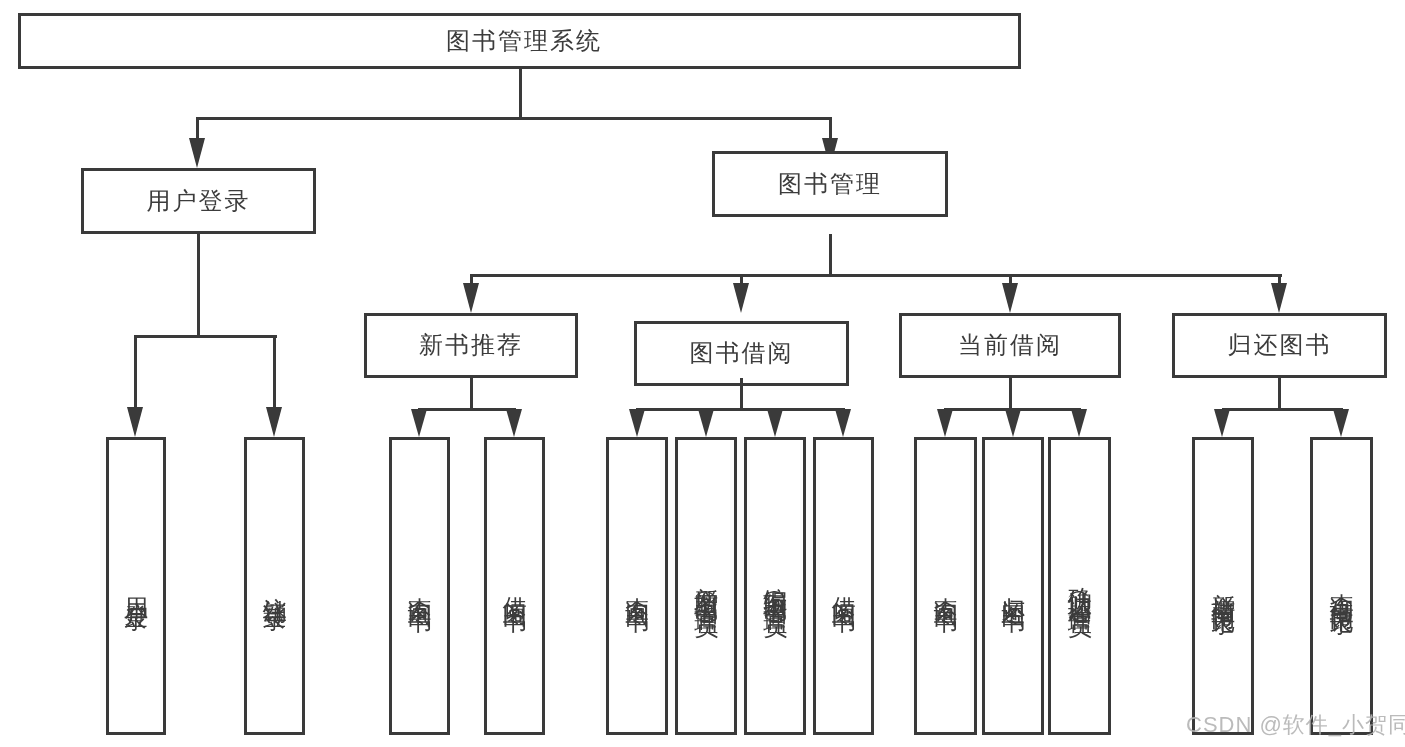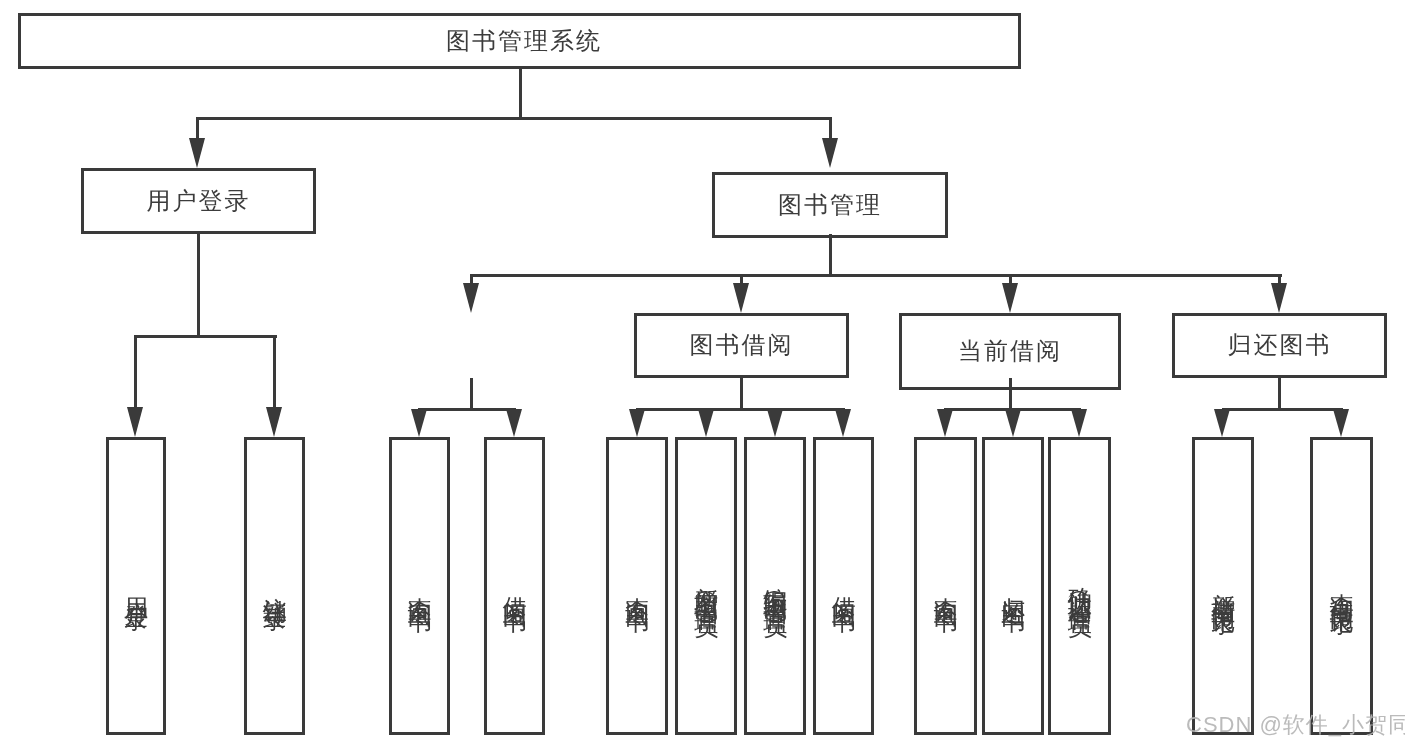--- a/index.html
+++ b/index.html
@@ -66,42 +66,43 @@
   <div class="box" style="left:18px;top:13px;width:1003px;height:56px;padding-left:9px;">图书管理系统</div>
 
   <div class="line" style="left:519px;top:68px;width:3px;height:49px;"></div>
   <div class="line" style="left:197px;top:117px;width:635px;height:3px;"></div>
   <div class="line" style="left:196px;top:117px;width:3px;height:24px;"></div>
   <div class="line" style="left:829px;top:117px;width:3px;height:24px;"></div>
   <div class="arrow long" style="left:189px;top:138px;"></div>
   <div class="arrow long" style="left:822px;top:138px;"></div>
 
   <div class="box" style="left:81px;top:168px;width:235px;height:66px;">用户登录</div>
-  <div class="box" style="left:712px;top:172px;width:236px;height:66px;">图书管理</div>
+  <div class="box" style="left:712px;top:151px;width:236px;height:66px;">图书管理</div>
 
   <div class="line" style="left:197px;top:234px;width:3px;height:101px;"></div>
   <div class="line" style="left:134px;top:335px;width:143px;height:3px;"></div>
   <div class="line" style="left:134px;top:335px;width:3px;height:74px;"></div>
   <div class="line" style="left:273px;top:335px;width:3px;height:74px;"></div>
   <div class="arrow long" style="left:127px;top:407px;"></div>
   <div class="arrow long" style="left:266px;top:407px;"></div>
 
   <div class="line" style="left:829px;top:234px;width:3px;height:40px;"></div>
   <div class="line" style="left:470px;top:274px;width:812px;height:3px;"></div>
   <div class="line" style="left:470px;top:274px;width:3px;height:11px;"></div>
   <div class="line" style="left:740px;top:274px;width:3px;height:11px;"></div>
   <div class="line" style="left:1009px;top:274px;width:3px;height:11px;"></div>
   <div class="line" style="left:1278px;top:274px;width:3px;height:11px;"></div>
   <div class="arrow long" style="left:463px;top:283px;"></div>
   <div class="arrow long" style="left:733px;top:283px;"></div>
   <div class="arrow long" style="left:1002px;top:283px;"></div>
   <div class="arrow long" style="left:1271px;top:283px;"></div>
 
-  <div class="box" style="left:634px;top:313px;width:215px;height:65px;">图书借阅</div>
-  <div class="box" style="left:899px;top:313px;width:222px;height:77px;">当前借阅</div>
+  <div class="box" style="left:364px;top:313px;width:214px;height:65px;">新书推荐</div>
+  <div class="box" style="left:634px;top:321px;width:215px;height:65px;">图书借阅</div>
+  <div class="box" style="left:899px;top:313px;width:222px;height:65px;">当前借阅</div>
   <div class="box" style="left:1172px;top:313px;width:215px;height:65px;">归还图书</div>
 
   <div class="line" style="left:470px;top:378px;width:3px;height:30px;"></div>
   <div class="line" style="left:418px;top:408px;width:98px;height:3px;"></div>
   <div class="arrow" style="left:411px;top:409px;"></div>
   <div class="arrow" style="left:506px;top:409px;"></div>
 
   <div class="line" style="left:740px;top:378px;width:3px;height:30px;"></div>
   <div class="line" style="left:636px;top:408px;width:209px;height:3px;"></div>
   <div class="arrow" style="left:629px;top:409px;"></div>

